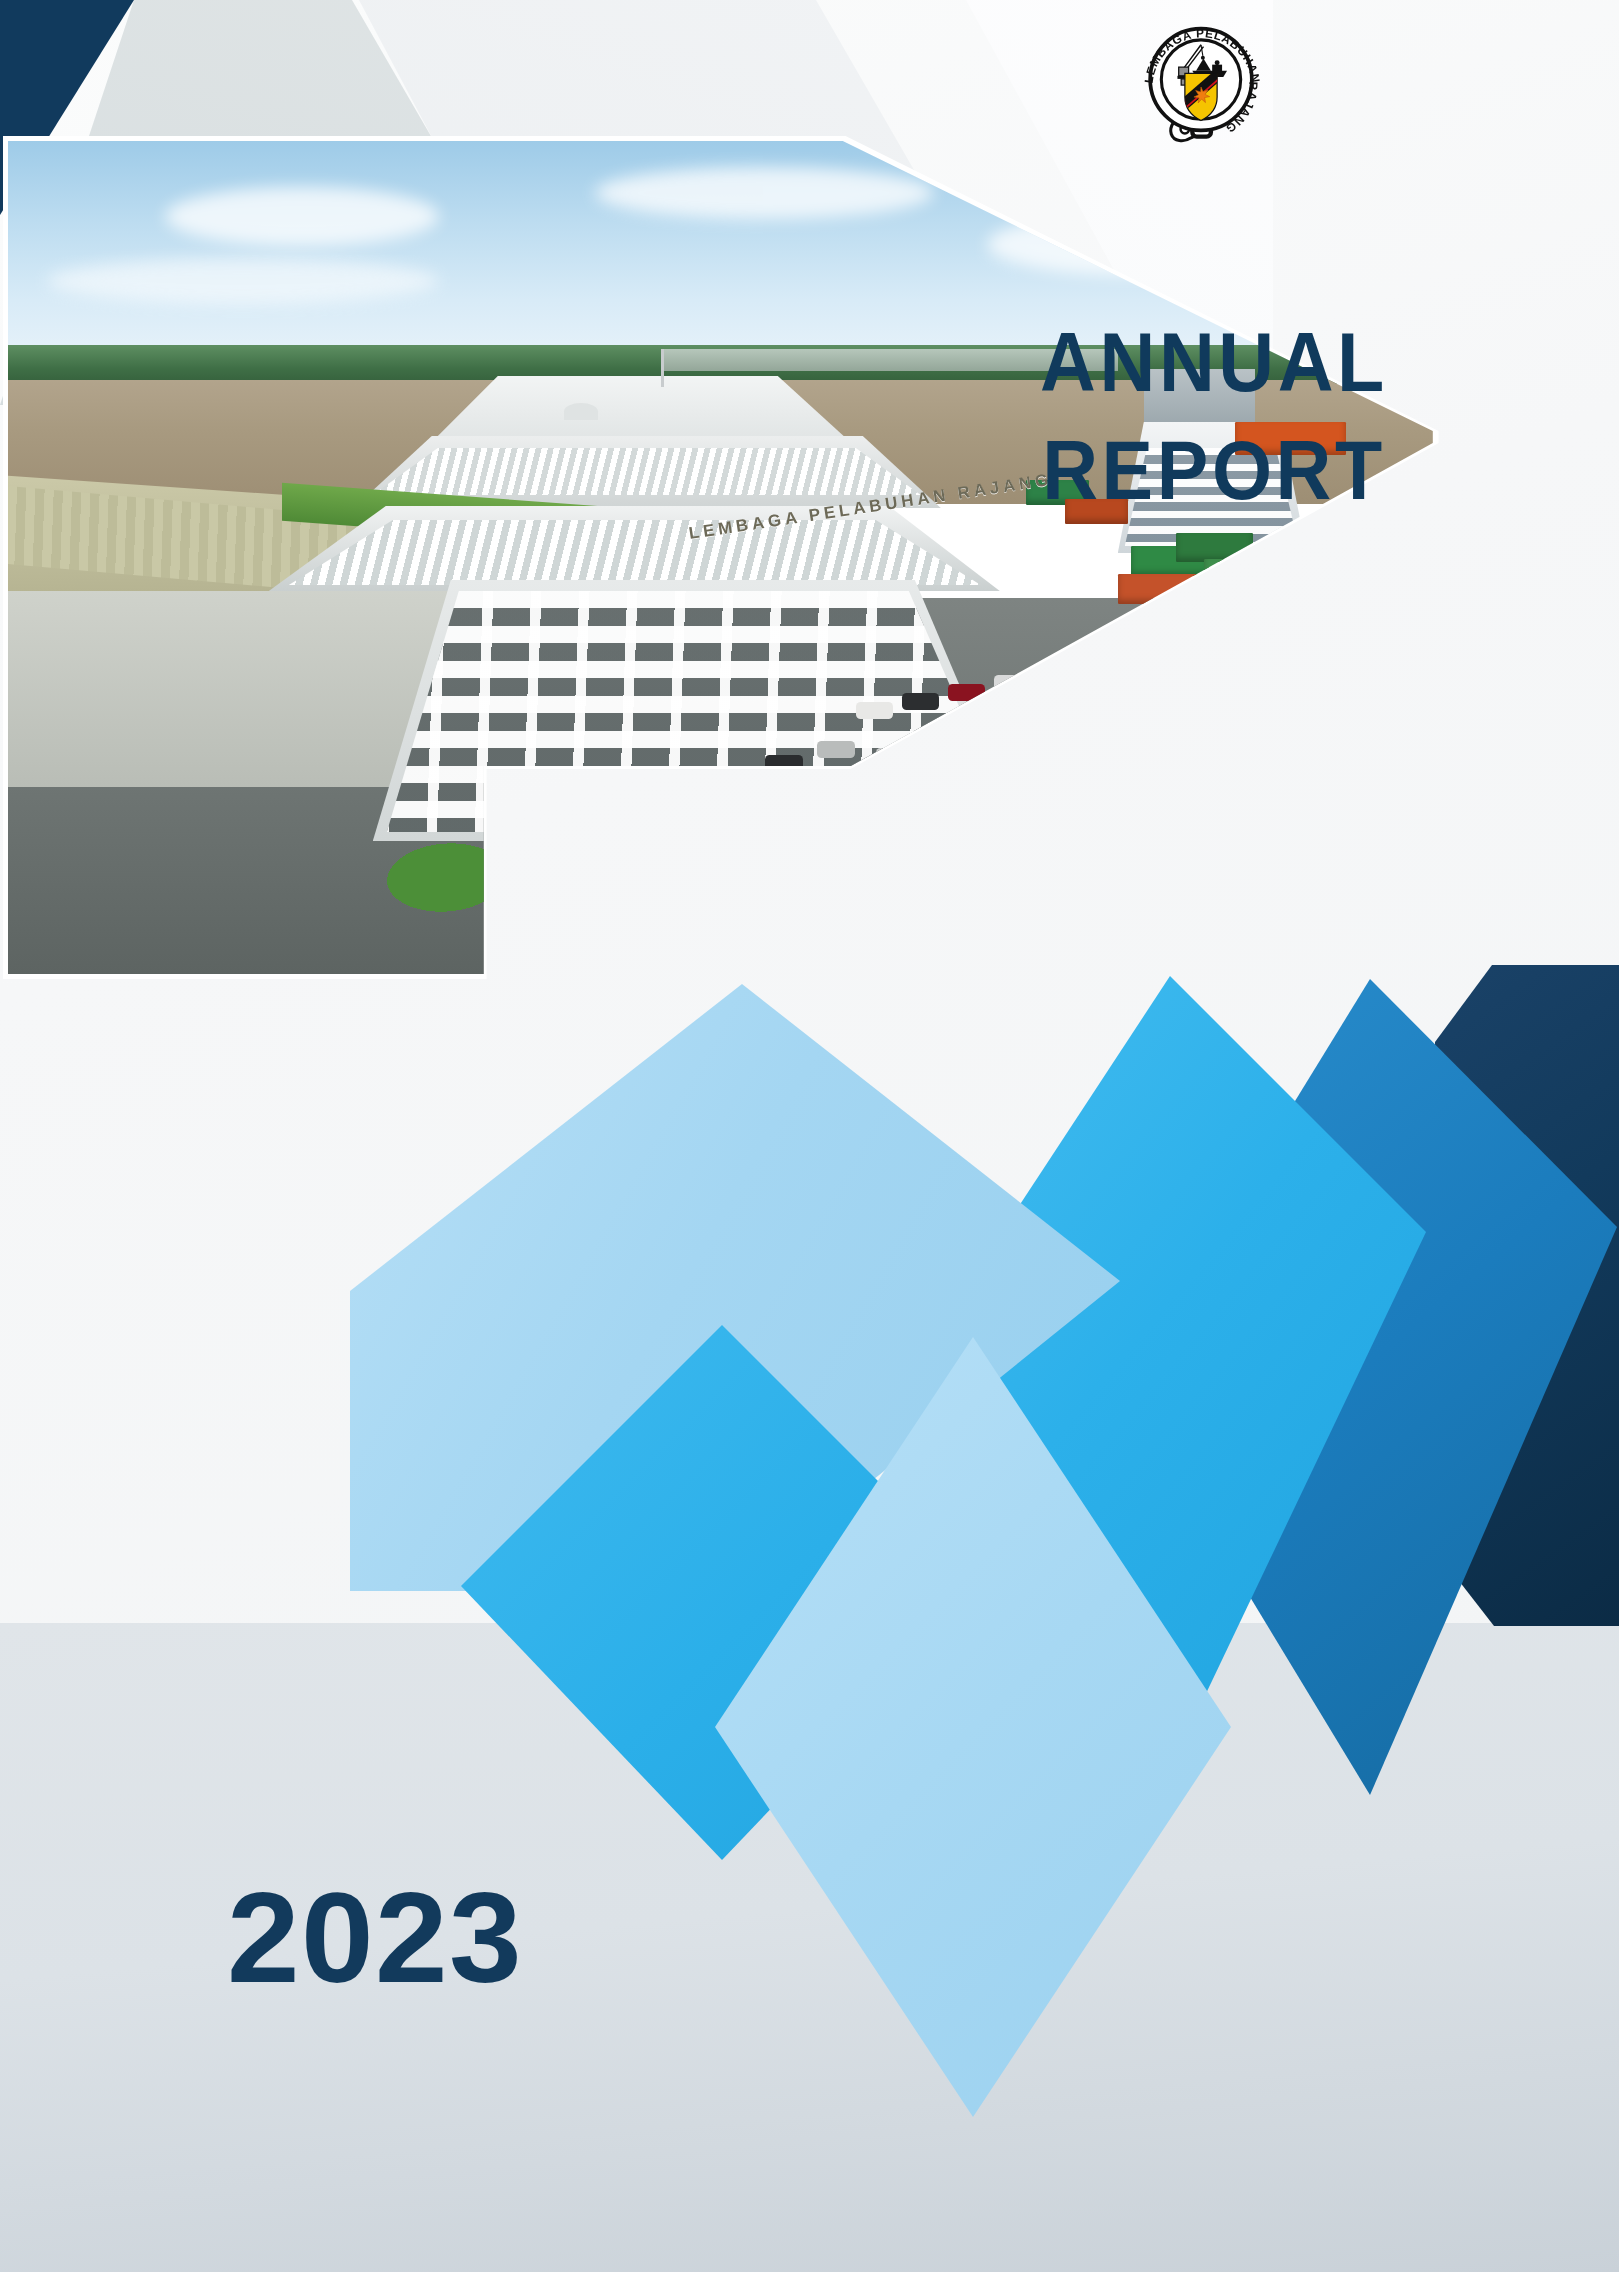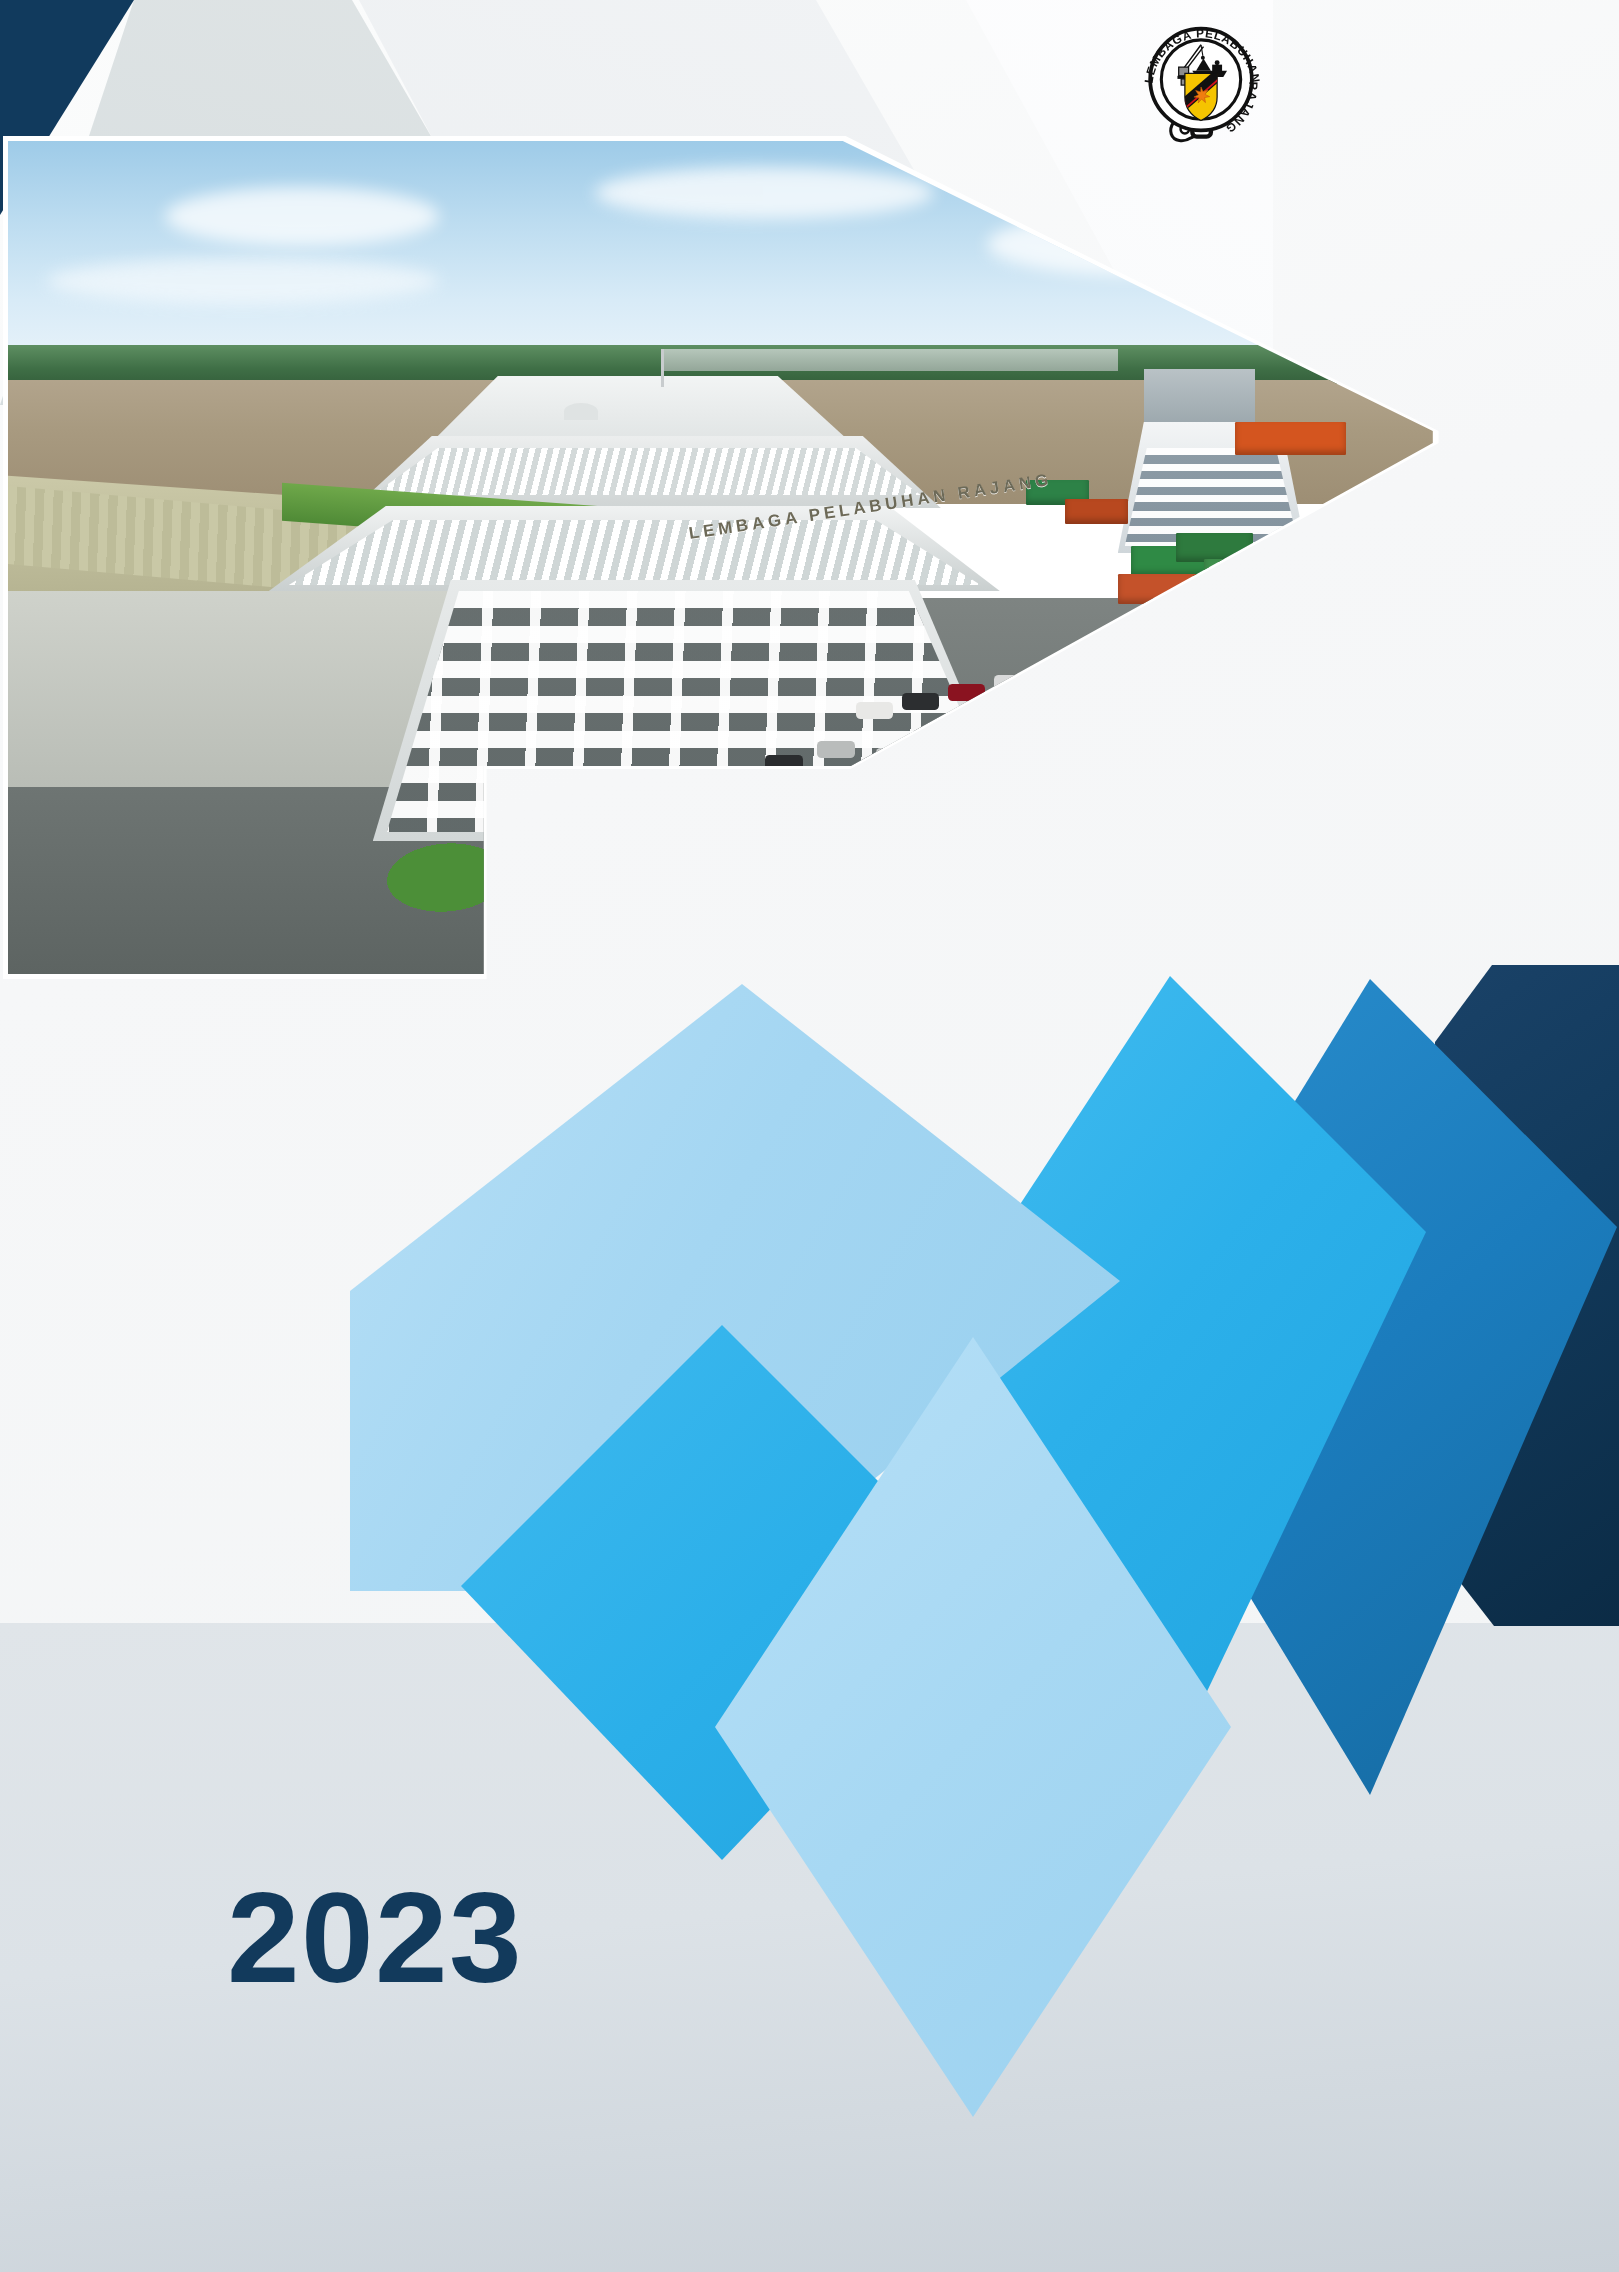--- a/index.html
+++ b/index.html
@@ -449,17 +449,21 @@
         <g clip-path="url(#shClip)">
           <path d="M66,130 L126,78 L140,90 L80,142 Z" fill="#111111"></path>
           <path d="M60,140 L120,88 L130,96 L70,148 Z" fill="#d1121a"></path>
           <path d="M68,132 L128,80 L136,87 L76,139 Z" fill="#111111"></path>
         </g>
         <path d="M100,108 l3.2,7.4 l8,-2.4 l-4.6,7 l7.4,3.6 l-8.2,1.4 l1.4,8.2 l-6.2,-5.6 l-5.6,6.2 l1.4,-8.2 l-8.2,-1.4 l7.4,-3.6 l-4.6,-7 l8,2.4 z" fill="#f07d10" stroke="#c25b08" stroke-width="1"></path>
       </g>
     </svg>
   </div>
 
+  <div class="title-block">
+    <div class="title-line">ANNUAL</div>
+    <div class="title-line second">REPORT</div>
+  </div>
 
   <div class="year">2023</div>
 
 </div>
 
 
 </body></html>

